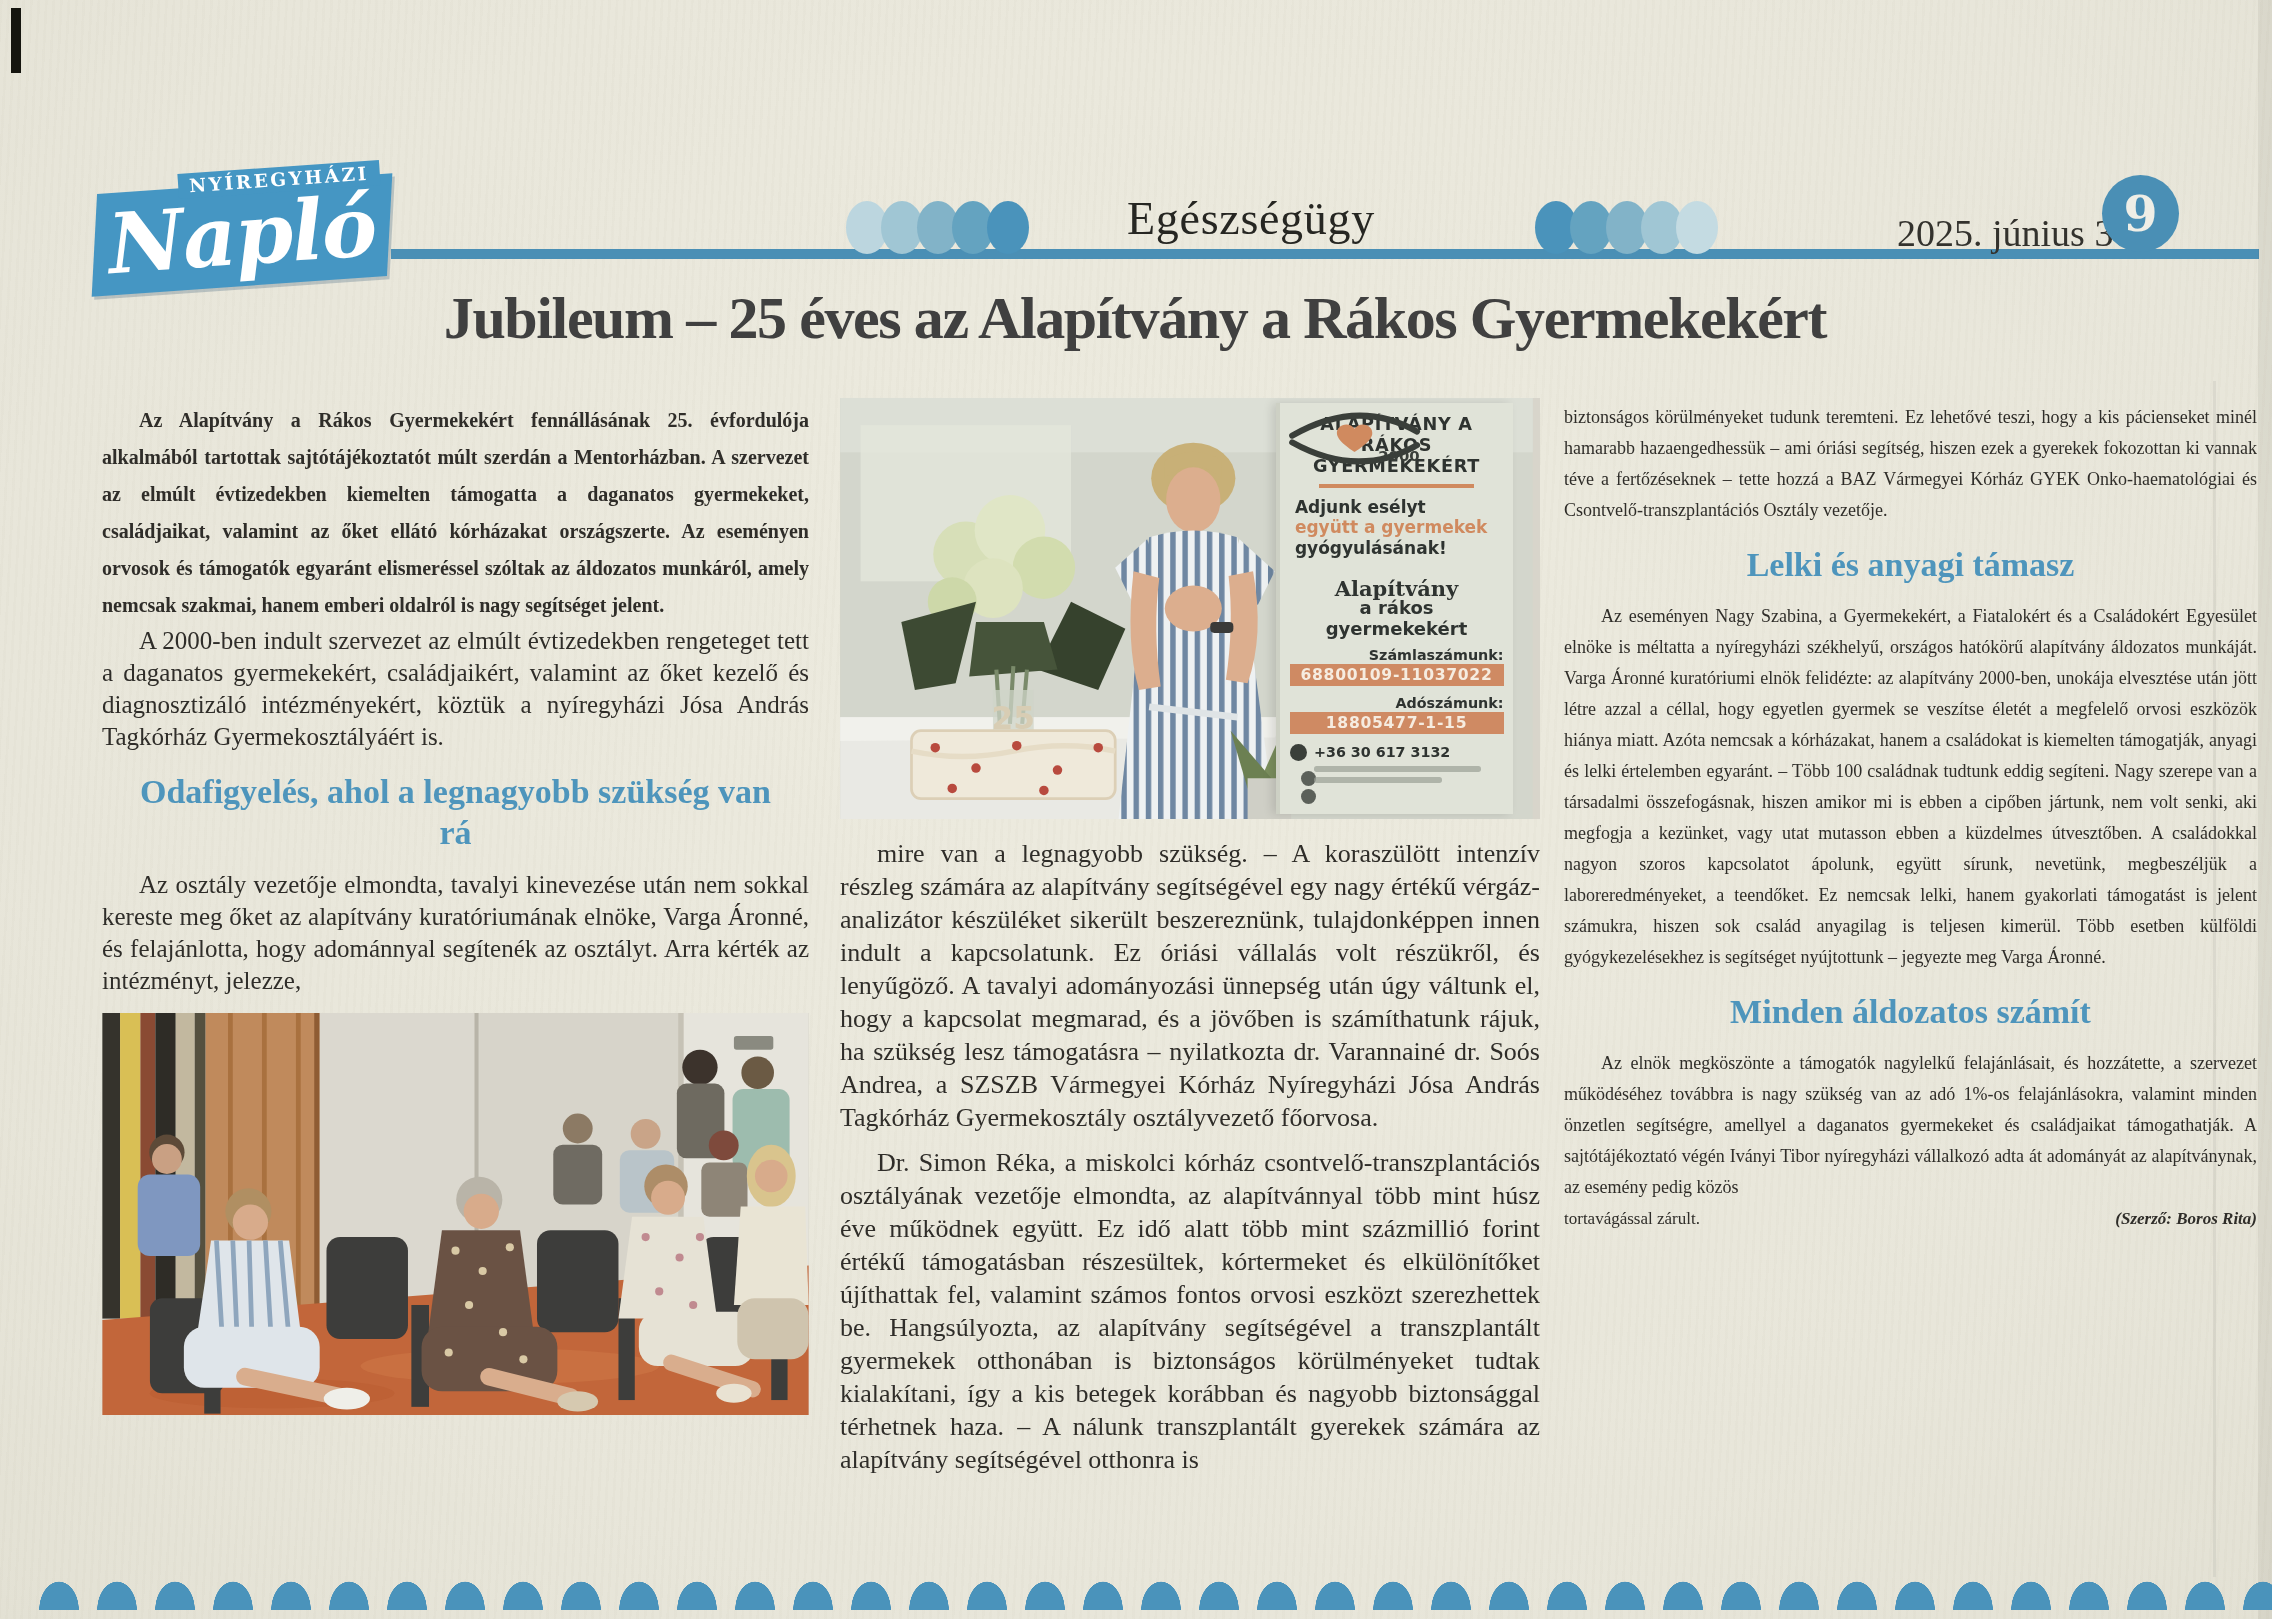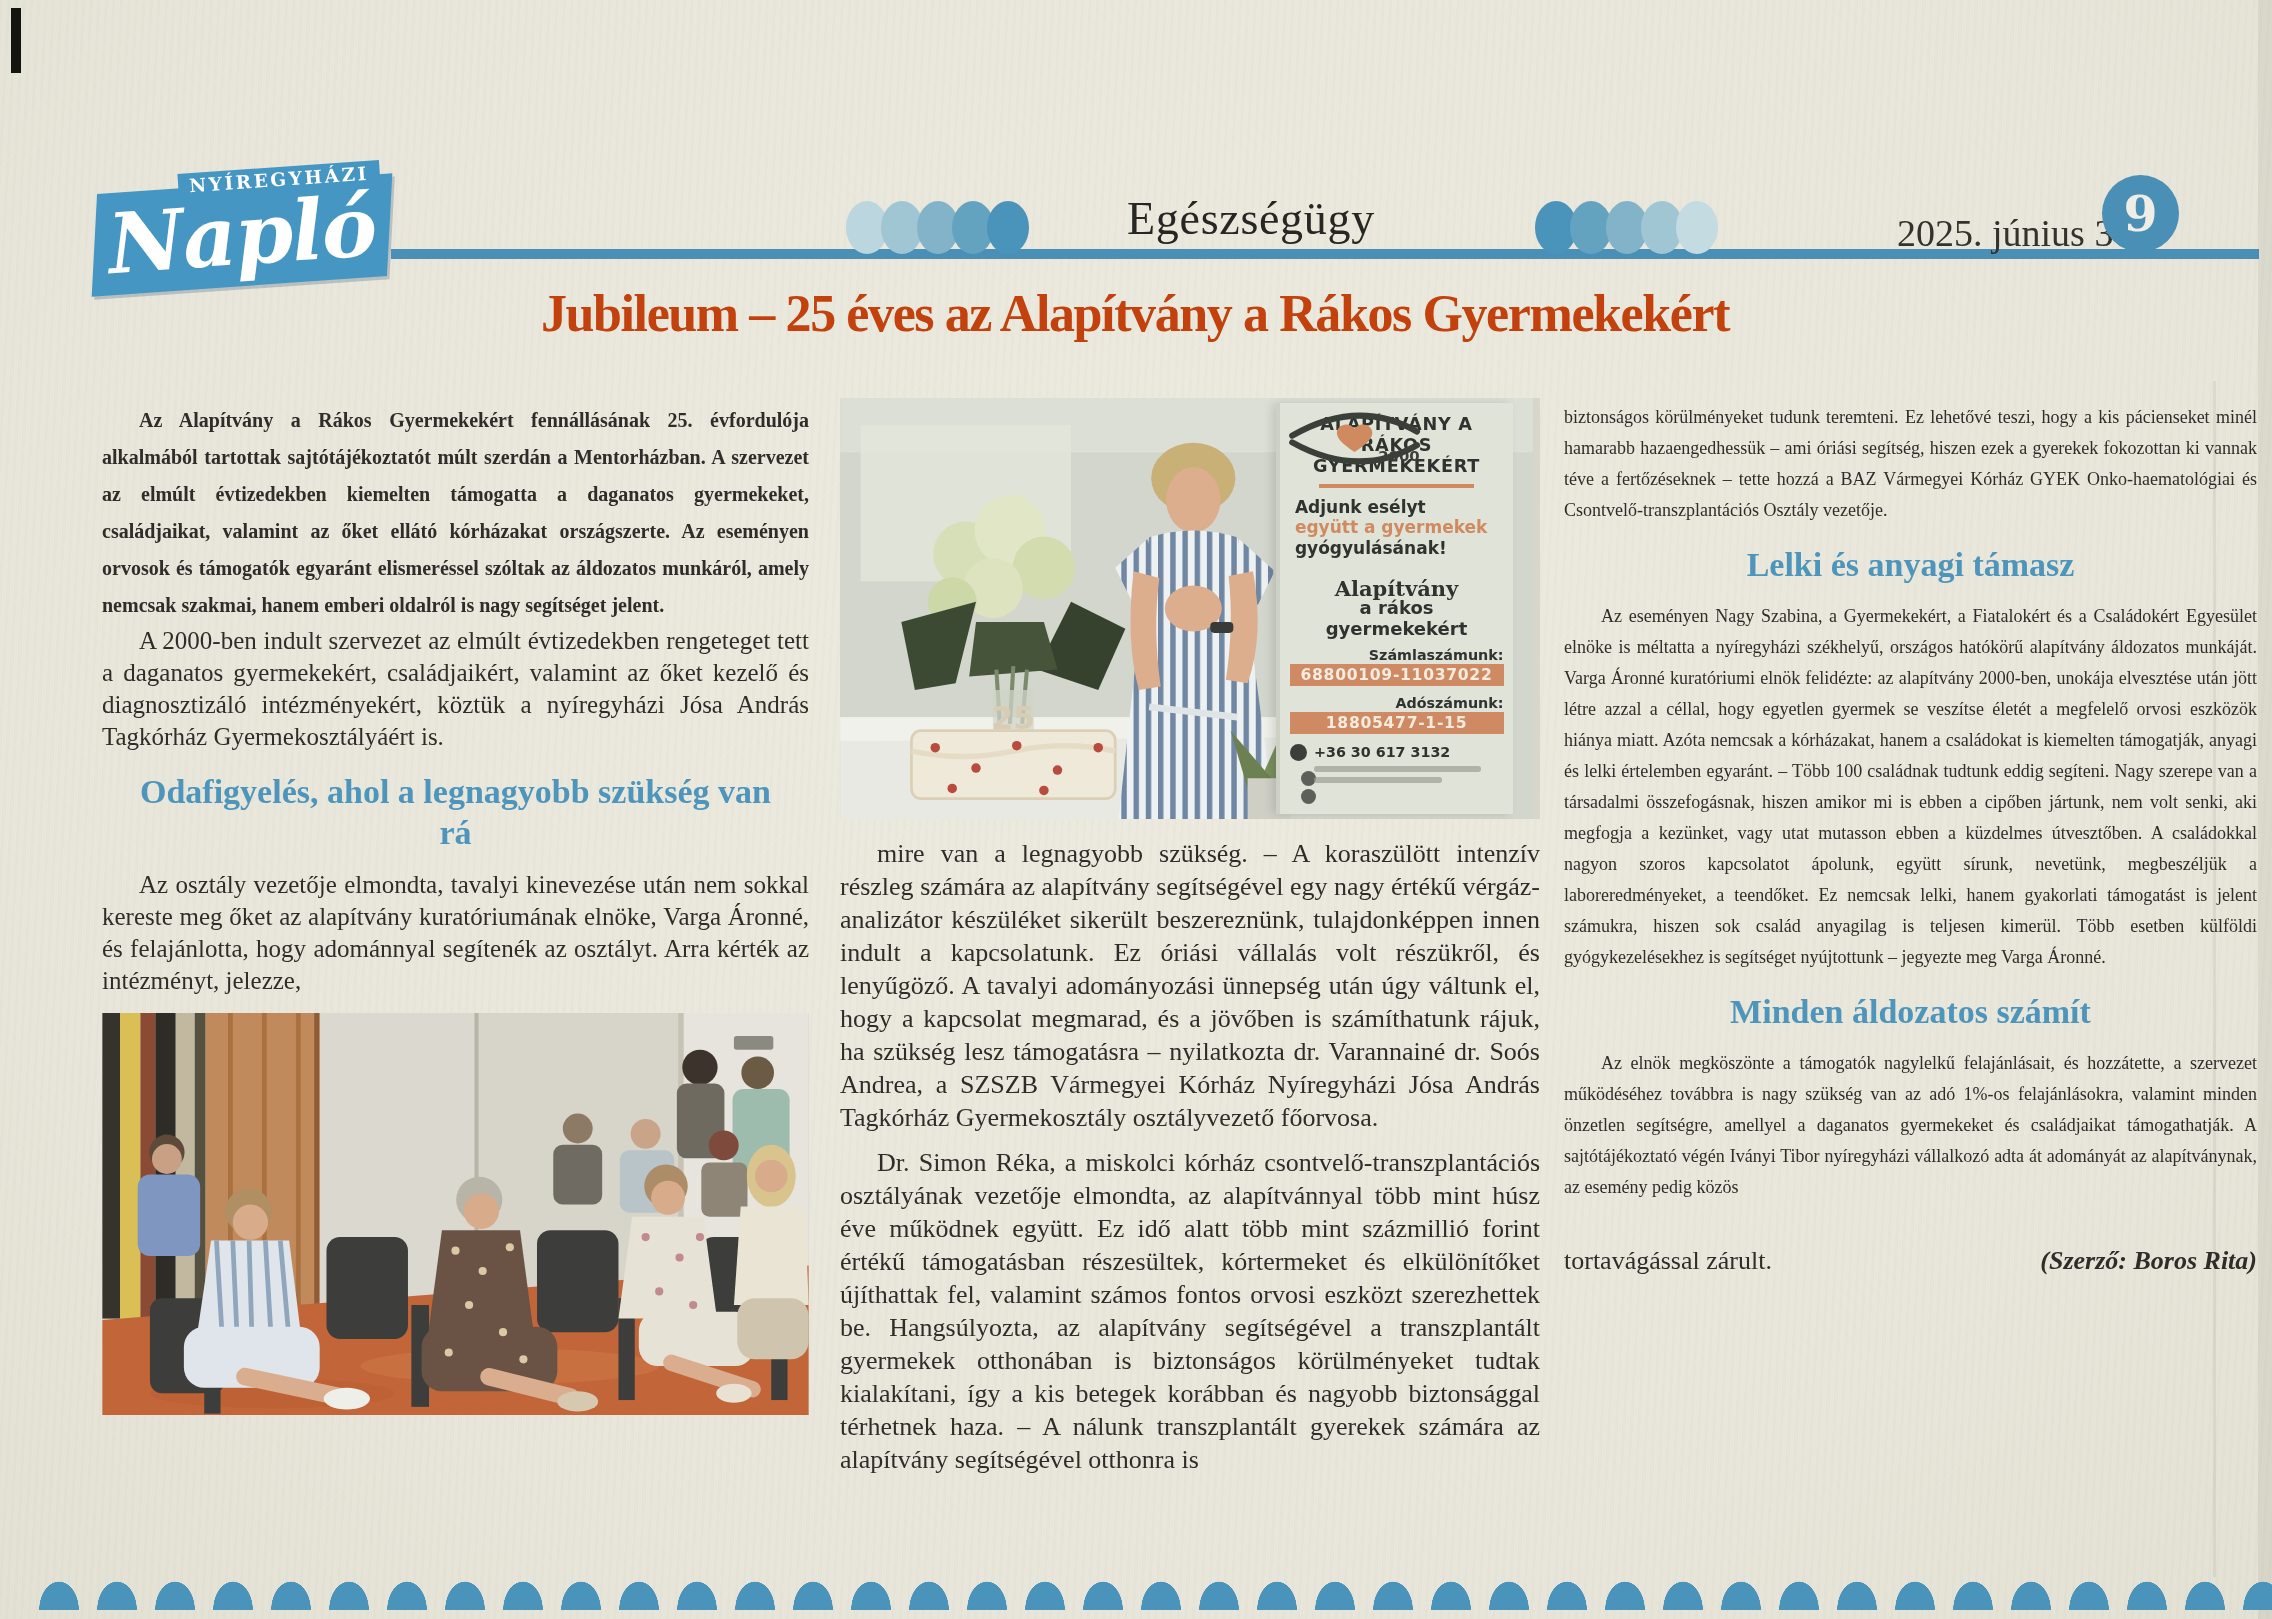--- a/index.html
+++ b/index.html
@@ -26,35 +26,35 @@
       font-size:46px;color:#262622;letter-spacing:0.7px;}
   .dots{position:absolute;top:201px;height:54px;}
   .dots i{position:absolute;top:0;width:42px;height:53px;border-radius:50%;display:block;}
   .issue-date{position:absolute;left:1897px;top:211px;font-size:38px;color:#33322d;}
   .page-badge{position:absolute;left:2102px;top:175px;width:77px;height:77px;border-radius:50%;
       background:#4a8fb5;display:flex;align-items:center;justify-content:center;
       font-family:"DejaVu Serif",serif;font-weight:700;font-size:49px;color:#efeee6;}
 
   
   .headline{position:absolute;left:95px;top:284px;width:2080px;text-align:center;
-      font-weight:700;font-size:52px;letter-spacing:-1.4px;color:#c2410c;}
+      font-weight:700;font-size:60px;letter-spacing:-1.4px;color:#404040;}
 
   
   .col{position:absolute;top:402px;}
   #col-left{left:102px;width:707px;}
   #col-mid{left:840px;top:398px;width:700px;}
   #col-right{left:1564px;width:693px;}
   .p{font-size:25px;line-height:32px;text-align:justify;text-indent:37px;
      color:#2f2d29;margin:0 0 12.2px 0;}
   #col-left .lead{font-weight:700;font-size:20px;line-height:37px;margin-bottom:1px;}
   #col-mid .p{font-size:26px;line-height:33px;}
   #col-right .p{font-size:18px;line-height:31px;margin-bottom:9.5px;}
   .subhead{font-weight:700;font-size:34px;line-height:41px;color:#4e95bc;text-align:center;
       text-indent:0;margin:17.7px 27px 16.3px 27px;}
-  .last-line{display:flex;justify-content:space-between;font-size:26px;line-height:31px;color:#2f2d29;margin-top:42px;}
+  .last-line{display:flex;justify-content:space-between;font-size:17px;line-height:31px;color:#2f2d29;}
   .author{font-style:italic;font-weight:700;}
 
   
   .photo{position:relative;width:100%;background:#d8d5cb;overflow:hidden;}
   #photo-audience{height:402px;margin-top:16.3px;}
   #photo-press{height:421px;margin-bottom:17.7px;}
   .photo svg{position:absolute;inset:0;}
 
   
   #banner{position:absolute;left:436px;top:5.4px;width:237px;height:411px;

